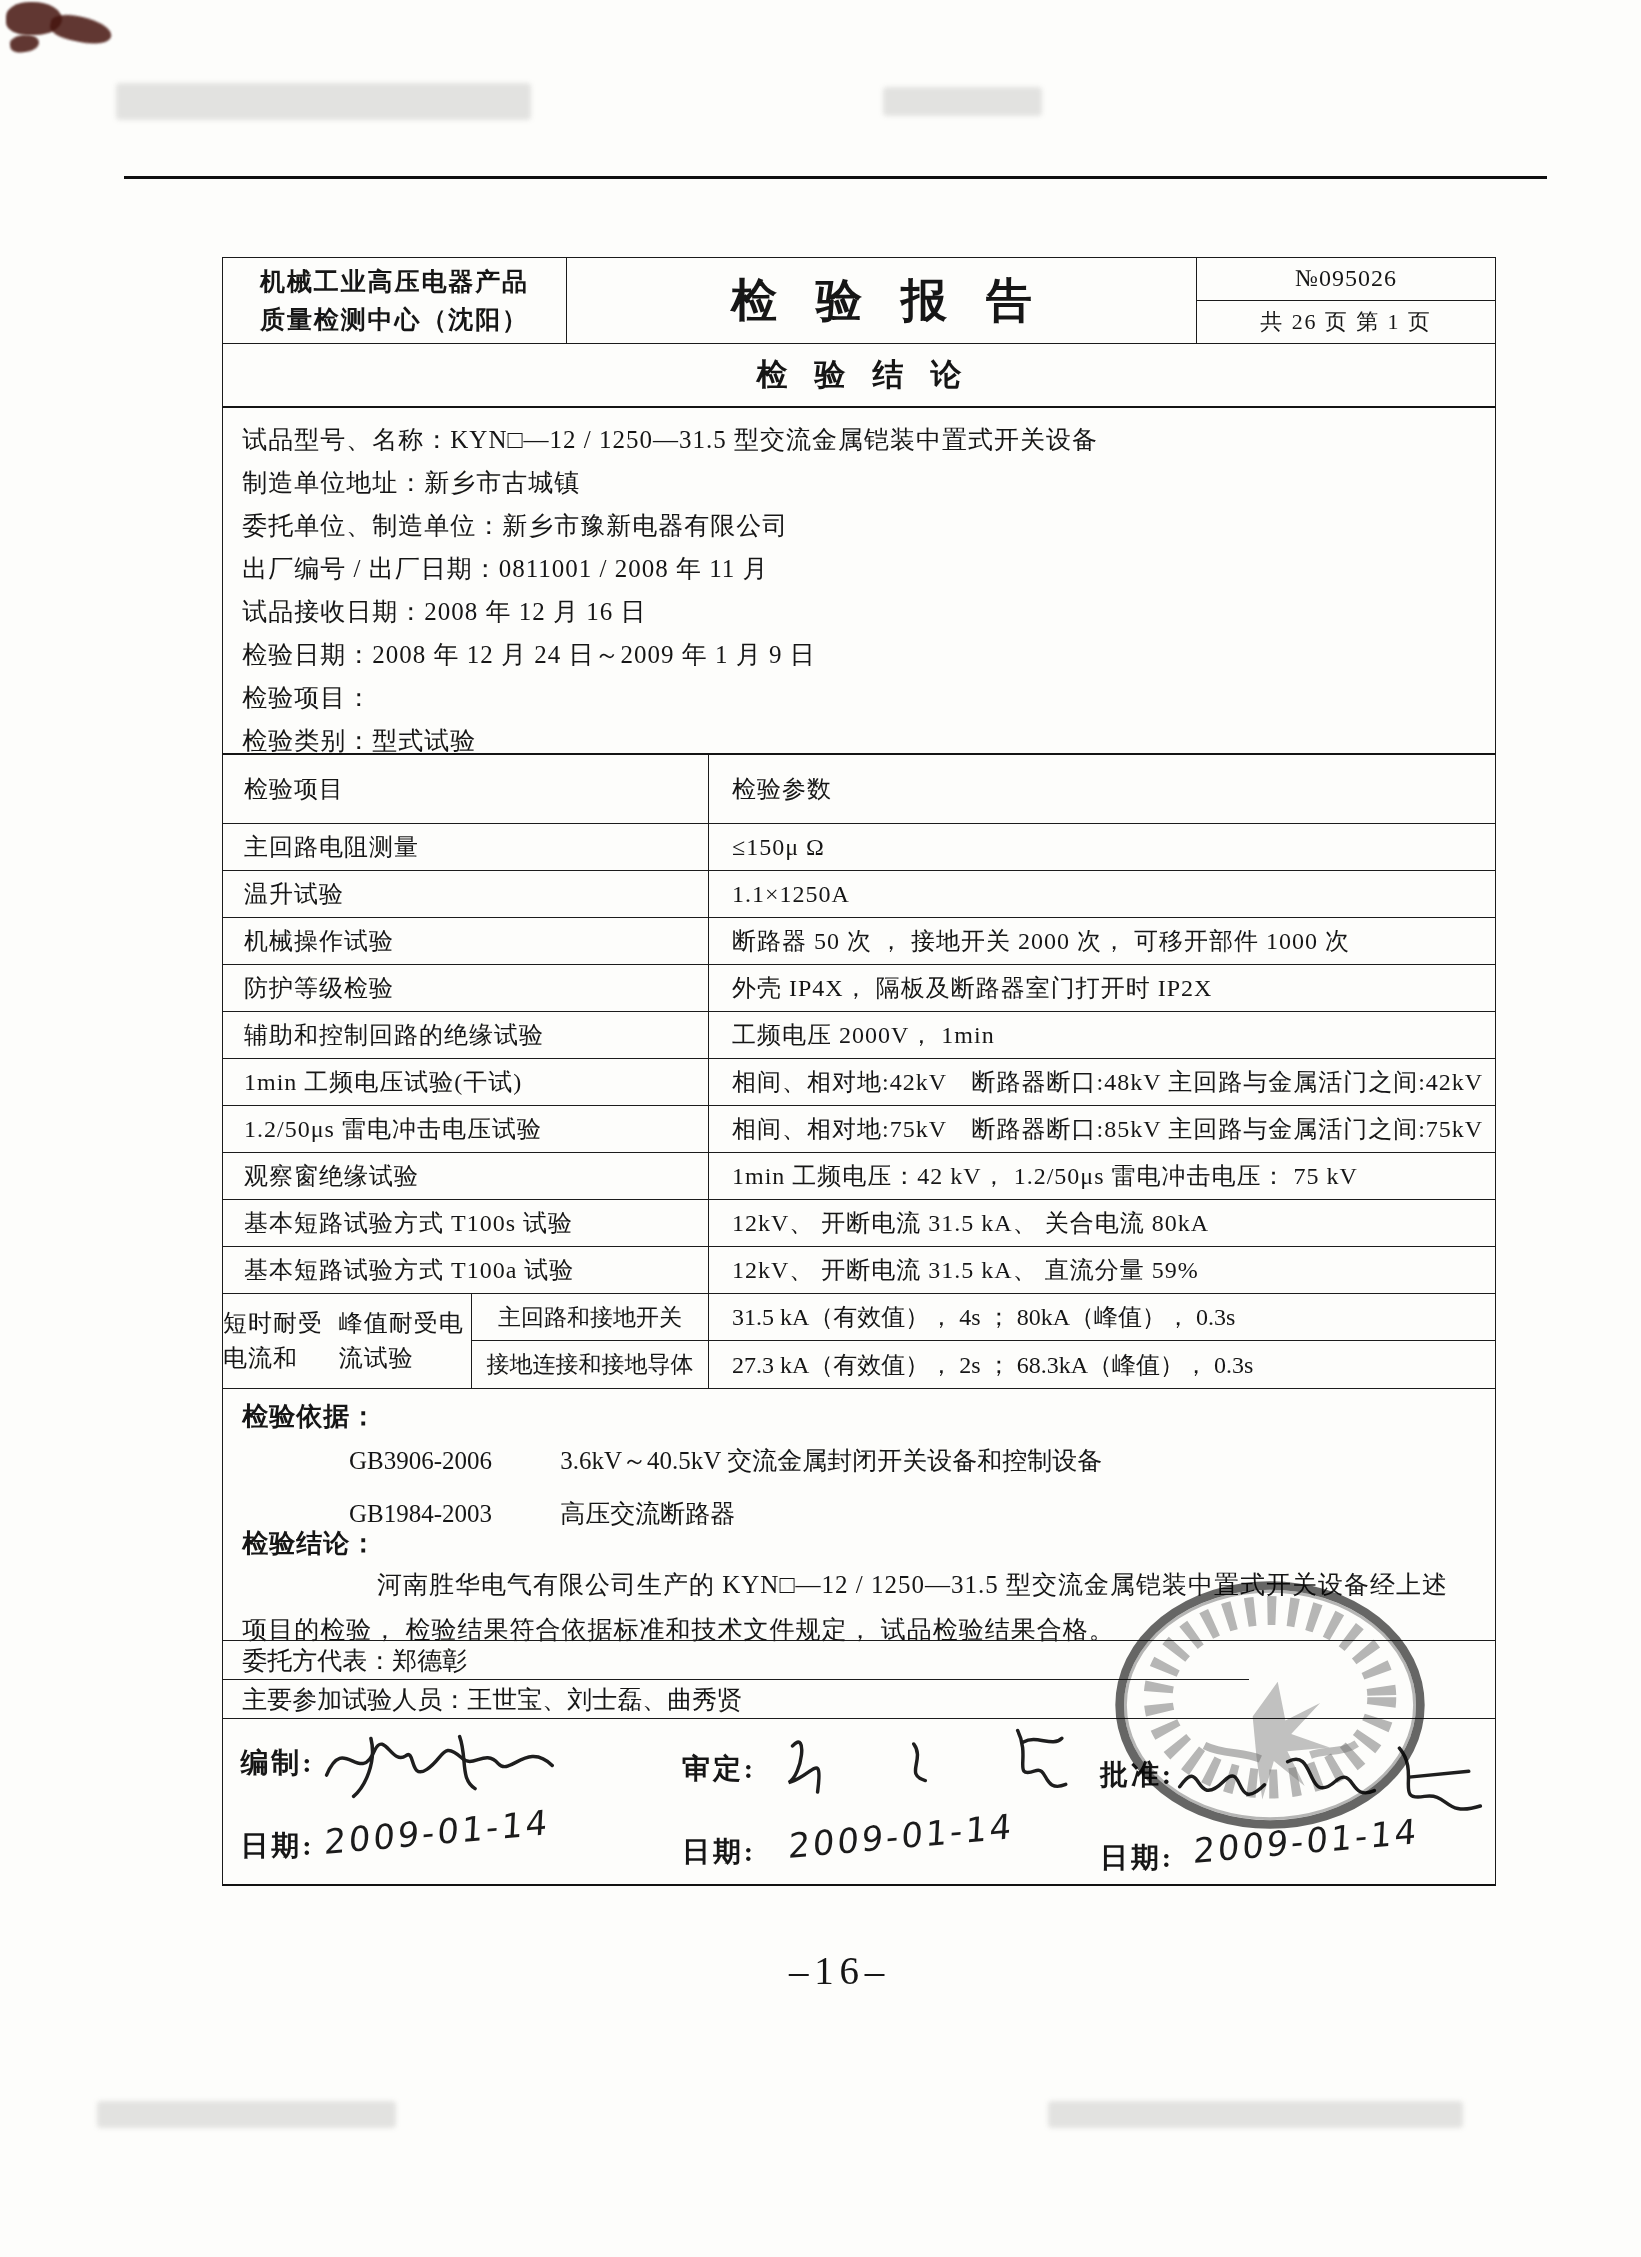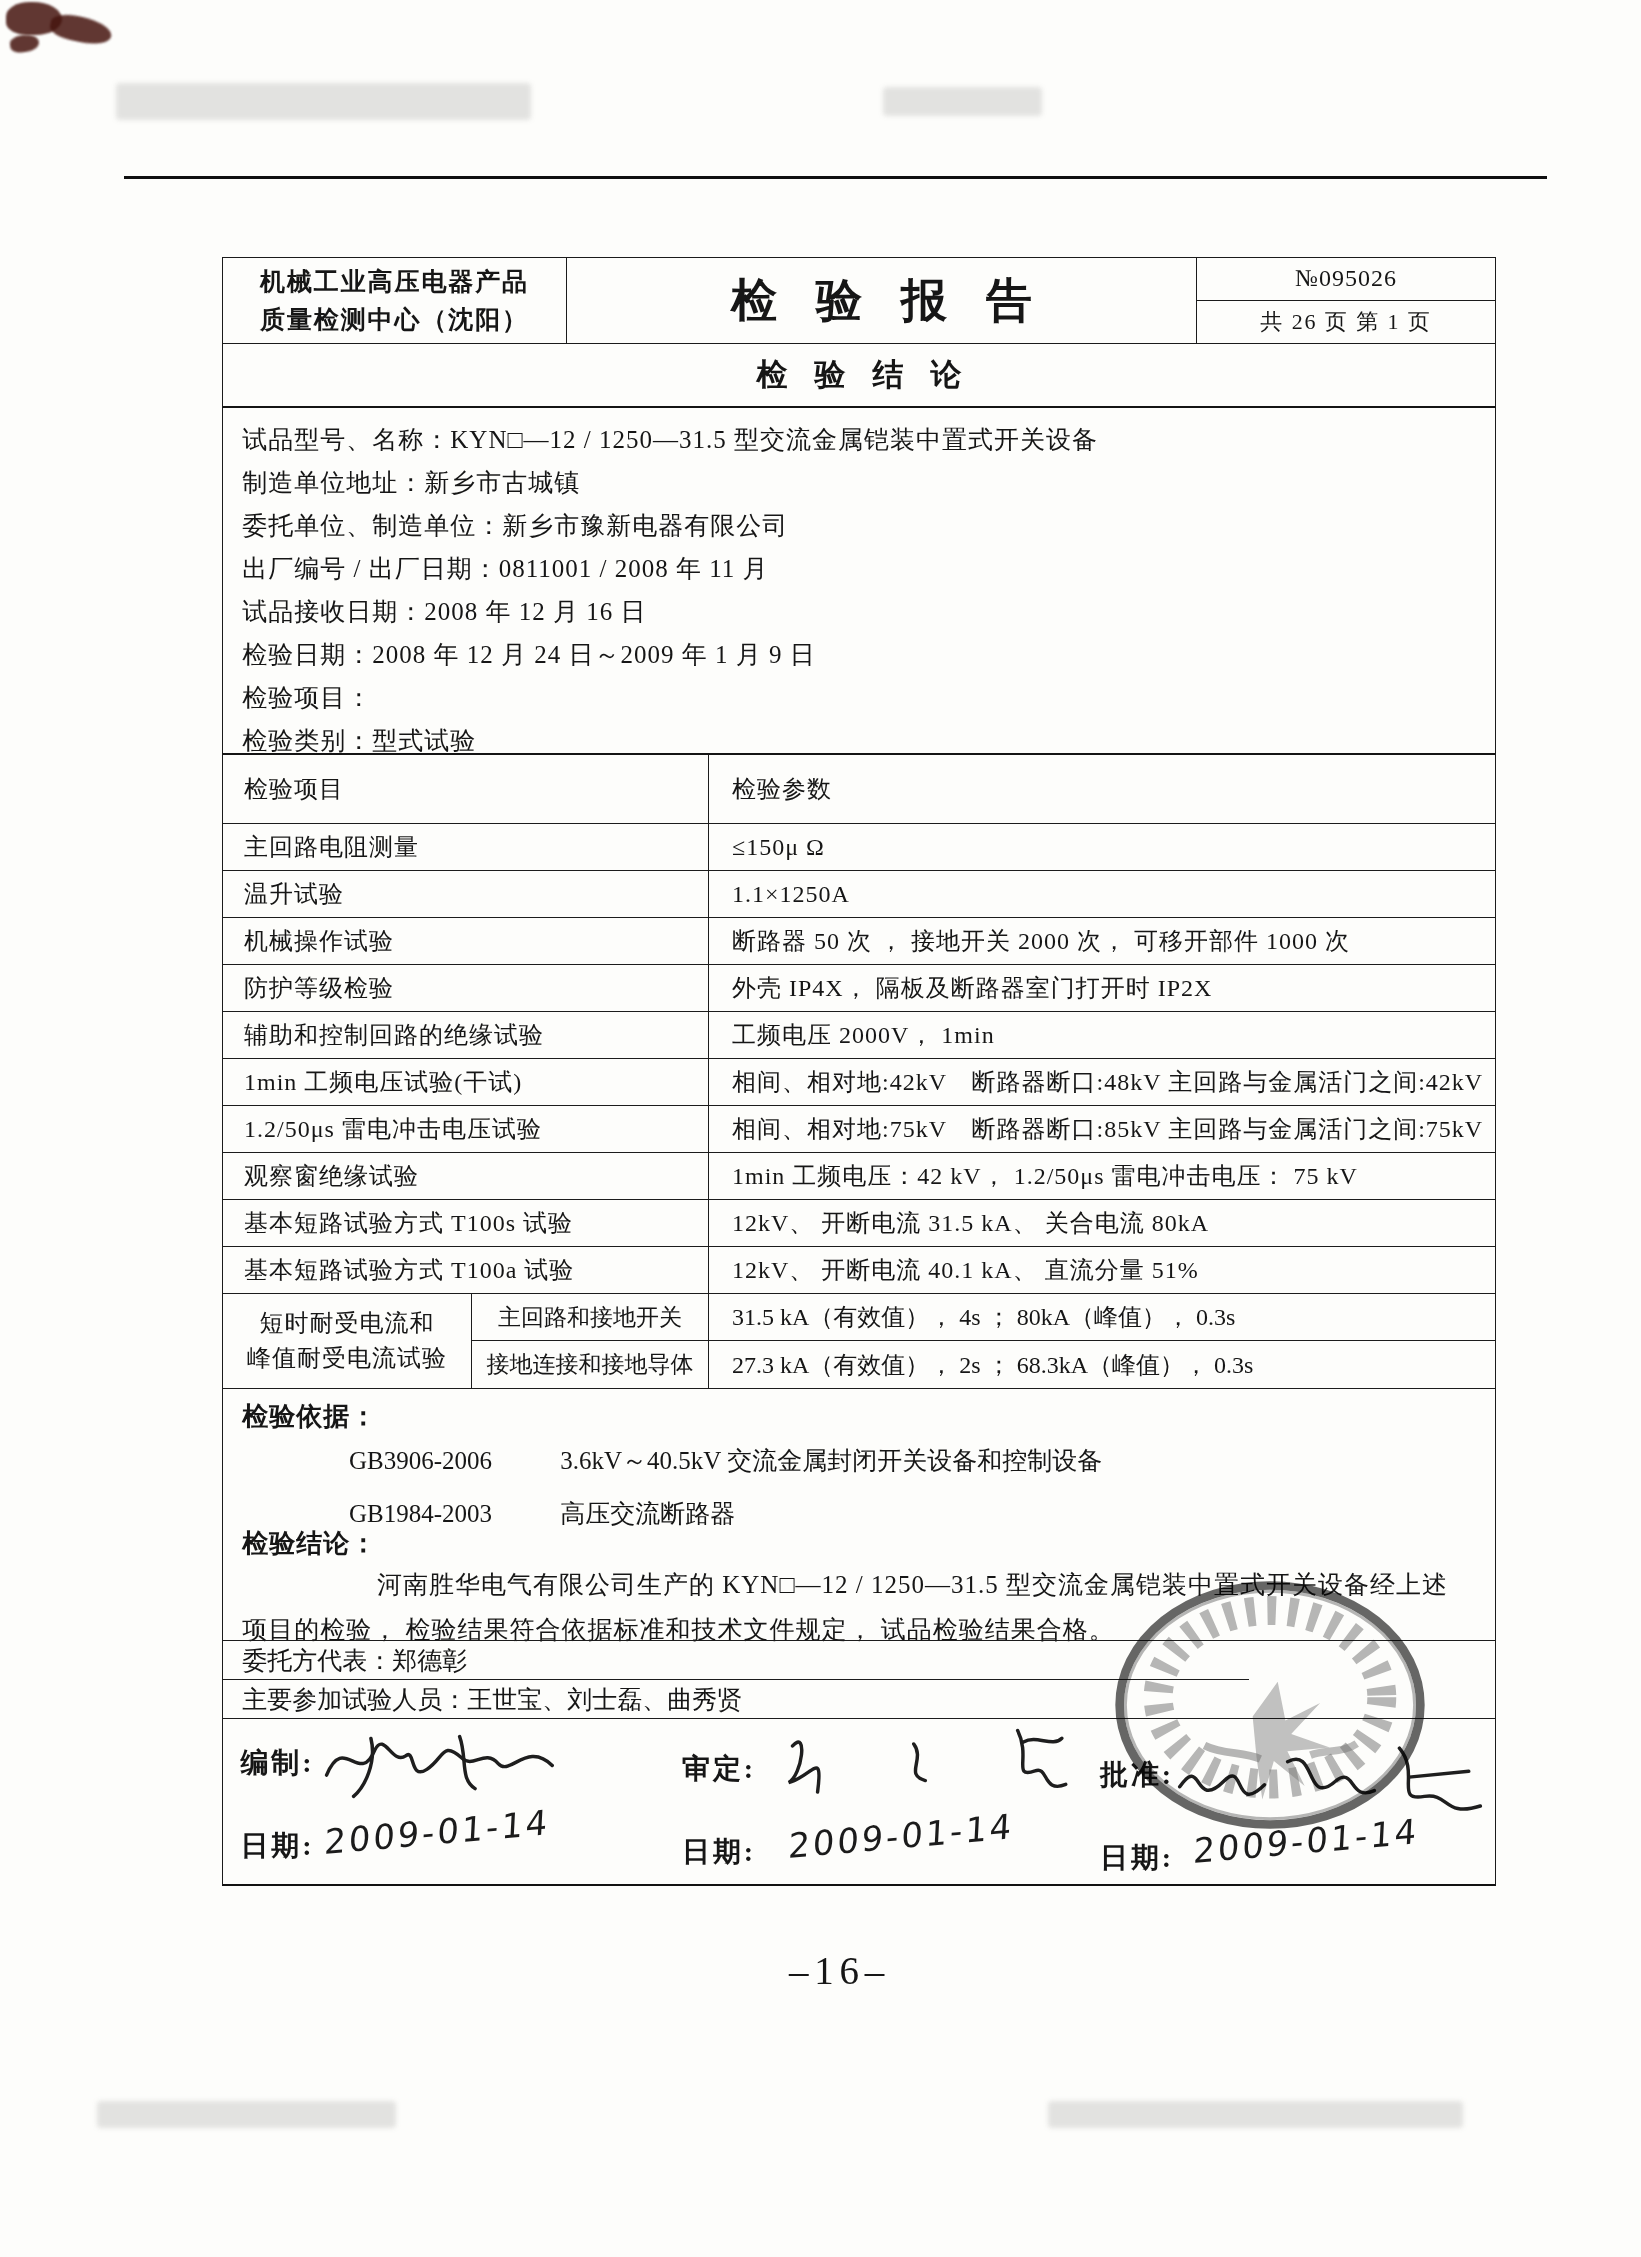--- a/index.html
+++ b/index.html
@@ -34,21 +34,21 @@
   .info{height:345px;padding:15.4px 7.7px 0 19.3px;box-sizing:border-box;}
   .info-row{height:43px;font-size:25px;white-space:nowrap;letter-spacing:1px;}
 
   
   .ptable{border-top:2.9px solid #141414;}
   .prow{display:grid;grid-template-columns:486px 1fr;border-bottom:1.9px solid #1c1c1c;height:46px;}
   .prow.hd{height:68px;}
   .pitem{border-right:1.9px solid #1c1c1c;display:flex;align-items:center;padding-left:21px;font-size:24px;white-space:nowrap;letter-spacing:1px;}
   .pval{display:flex;align-items:center;padding-left:23px;font-size:24px;white-space:nowrap;letter-spacing:1px;}
   .withstand{display:grid;grid-template-columns:249px 237px 1fr;grid-template-rows:47px 47px;border-bottom:1.9px solid #1c1c1c;}
-  .wlabel{grid-row:1/3;border-right:1.9px solid #1c1c1c;display:flex;flex-direction:column;justify-content:center;align-items:center;
+  .wlabel{grid-row:1/3;border-right:1.9px solid #1c1c1c;display:flex;flex-direction:row;align-items:center;
           font-size:24px;line-height:35px;letter-spacing:1px;}
   .wsub{border-right:1.9px solid #1c1c1c;display:flex;align-items:center;justify-content:center;font-size:23px;white-space:nowrap;}
   .wsub.r1,.wval.r1{border-bottom:1.9px solid #1c1c1c;}
   .wval{display:flex;align-items:center;padding-left:23px;font-size:24px;white-space:nowrap;}
 
   
   .basis{height:137px;}
   .basis-label{position:absolute;left:19.3px;top:9.7px;font-size:26px;font-weight:bold;letter-spacing:1px;}
   .std{position:absolute;left:126px;font-size:25px;white-space:nowrap;}
   .std .code{display:inline-block;min-width:205px;}
@@ -161,21 +161,21 @@
       <div class="prow">
         <div class="pitem">观察窗绝缘试验</div>
         <div class="pval">1min 工频电压：42 kV， 1.2/50μs 雷电冲击电压： 75 kV</div>
       </div>
       <div class="prow">
         <div class="pitem">基本短路试验方式 T100s 试验</div>
         <div class="pval">12kV、 开断电流 31.5 kA、 关合电流 80kA</div>
       </div>
       <div class="prow">
         <div class="pitem">基本短路试验方式 T100a 试验</div>
-        <div class="pval">12kV、 开断电流 40.1 kA、 直流分量 51%</div>
+        <div class="pval">12kV、 开断电流 31.5 kA、 直流分量 59%</div>
       </div>
       <div class="withstand">
         <div class="wlabel">
           <span>短时耐受电流和</span>
           <span>峰值耐受电流试验</span>
         </div>
         <div class="wsub r1">主回路和接地开关</div>
         <div class="wval r1">31.5 kA（有效值）， 4s ； 80kA（峰值）， 0.3s</div>
         <div class="wsub">接地连接和接地导体</div>
         <div class="wval">27.3 kA（有效值）， 2s ； 68.3kA（峰值）， 0.3s</div>

